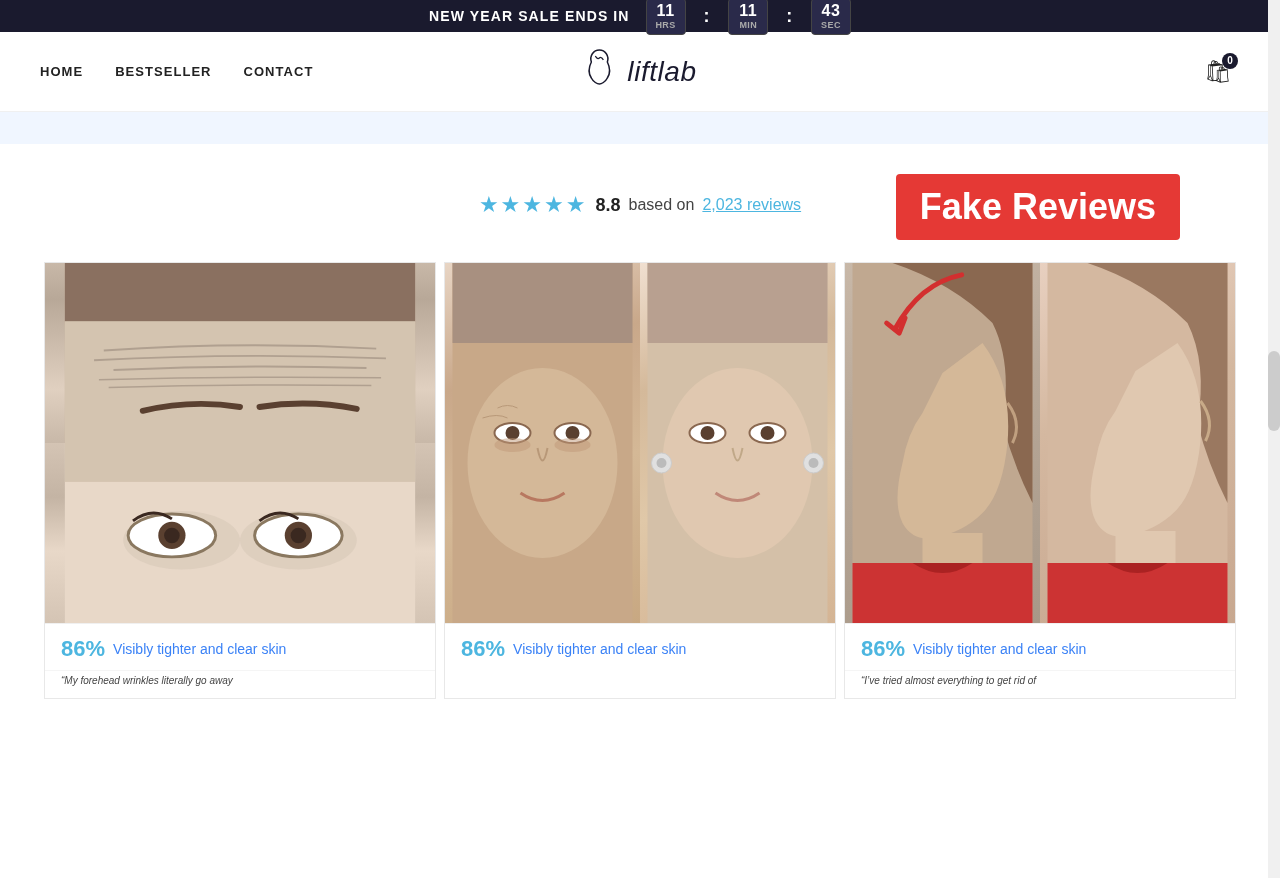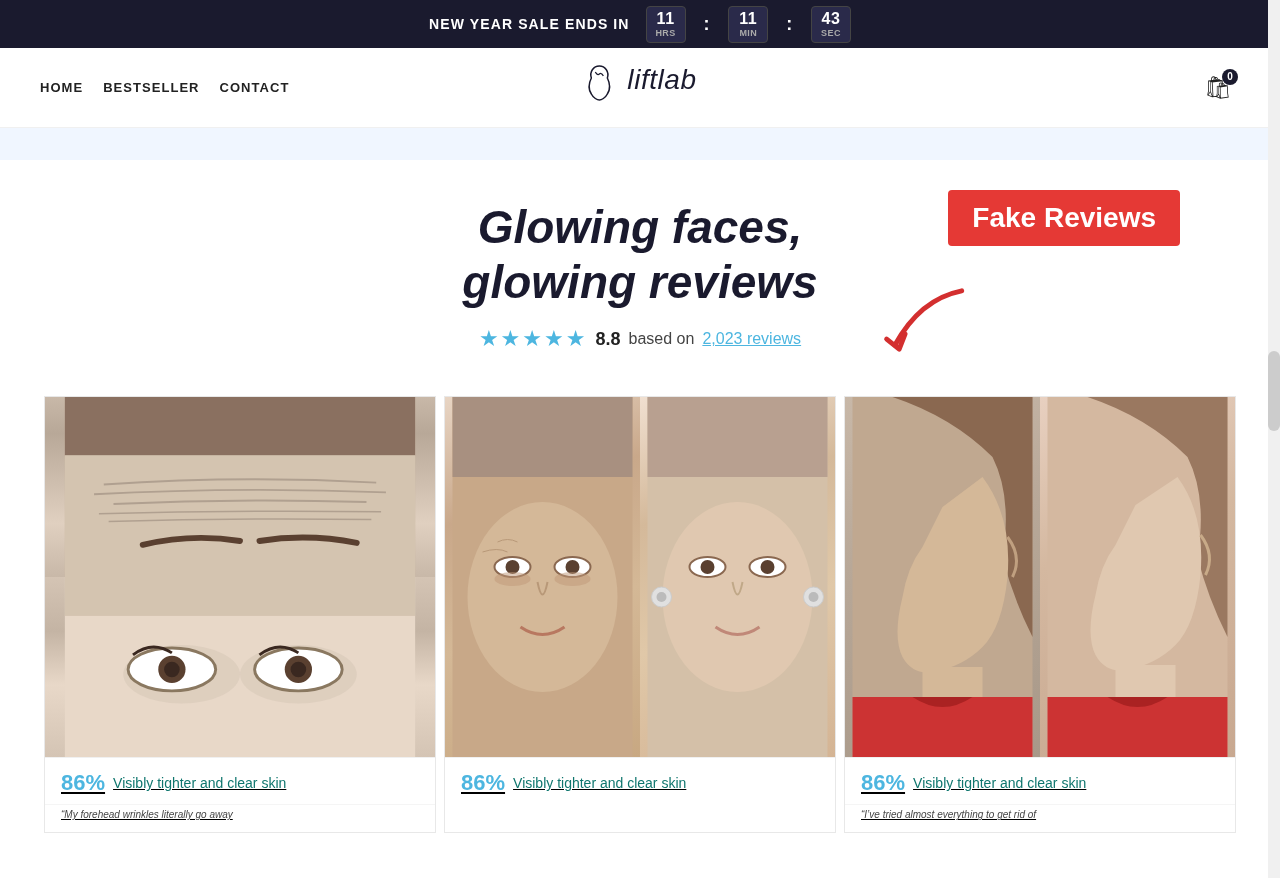--- a/index.html
+++ b/index.html
@@ -6,21 +6,21 @@
     body { font-family: -apple-system, BlinkMacSystemFont, 'Segoe UI', Arial, sans-serif; background: #fff; overflow-x: hidden; }
 
     
     .top-banner {
       background: #1a1a2e;
       color: #fff;
       display: flex;
       align-items: center;
       justify-content: center;
       gap: 16px;
-      height: 48px;
+      height: 32px;
       font-size: 14px;
       font-weight: 600;
       letter-spacing: 0.05em;
     }
     .banner-text { font-size: 14px; font-weight: 700; letter-spacing: 0.08em; }
     .countdown { display: flex; align-items: center; gap: 16px; }
     .countdown-block {
       background: #2a2a4a;
       border: 1px solid #444;
       border-radius: 4px;
@@ -37,35 +37,35 @@
     
     .navbar {
       display: flex;
       align-items: center;
       justify-content: space-between;
       padding: 0 40px;
       height: 80px;
       border-bottom: 1px solid #f0f0f0;
       position: relative;
     }
-    .nav-left { display: flex; gap: 20px; align-items: center; }
+    .nav-left { display: flex; gap: 32px; align-items: center; }
     .nav-link {
       font-size: 13px;
       font-weight: 600;
       letter-spacing: 0.08em;
       color: #222;
       text-decoration: none;
       cursor: pointer;
     }
     .nav-center {
       position: absolute;
       left: 50%;
       transform: translateX(-50%);
     }
-    .logo-container { display: flex; align-items: flex-start; gap: 12px; }
+    .logo-container { display: flex; align-items: center; gap: 12px; }
     .logo-text { font-size: 28px; font-weight: 400; color: #1a1a2e; letter-spacing: 0.02em; font-style: italic; }
     .nav-right { display: flex; align-items: center; }
     .cart-btn {
       position: relative;
       cursor: pointer;
       background: none;
       border: none;
       padding: 8px;
     }
     .cart-icon { font-size: 22px; color: #222; }
@@ -121,21 +121,21 @@
     .rating-text { font-size: 16px; color: #444; }
     .rating-link { color: #4db6e0; text-decoration: underline; font-size: 16px; cursor: pointer; }
 
     
     .fake-reviews-badge {
       position: absolute;
       top: 30px;
       right: 100px;
       background: #e53935;
       color: #fff;
-      font-size: 28px;
+      font-size: 36px;
       font-weight: 700;
       padding: 12px 24px;
       border-radius: 4px;
       white-space: nowrap;
     }
 
     
     .arrow-container {
       position: absolute;
       right: 310px;
@@ -147,21 +147,20 @@
       display: grid;
       grid-template-columns: 1fr 1fr 1fr;
       gap: 0;
       padding: 20px 40px 0;
     }
     .product-card {
       display: flex;
       flex-direction: column;
       border: 1px solid #e8e8e8;
       margin: 4px;
-      text-decoration: underline;
     }
     .product-images {
       display: grid;
       grid-template-rows: 1fr 1fr;
       height: 360px;
       overflow: hidden;
       background: #ccc;
     }
     .product-image-placeholder {
       background: linear-gradient(135deg, #b8a898 0%, #d4c4b4 50%, #a89888 100%);
@@ -213,21 +212,21 @@
       gap: 8px;
       border-top: 1px solid #f0f0f0;
     }
     .stat-percent {
       font-size: 22px;
       font-weight: 700;
       color: #4db6e0;
     }
     .stat-text {
       font-size: 14px;
-      color: #0f766e;
+      color: #3b82f6;
     }
     .product-quote {
       padding: 4px 16px 12px;
       font-size: 10px;
       color: #444;
       font-style: italic;
       border-top: 1px solid #f5f5f5;
     }
 
     
@@ -309,24 +308,20 @@
 
   <div class="fake-reviews-badge">Fake Reviews</div>
 
   <div class="arrow-container">
     <svg class="arrow-svg" viewBox="0 0 120 90" fill="none">
       <path d="M110 10 Q60 20 30 75" stroke="#d32f2f" stroke-width="6" fill="none" stroke-linecap="round"></path>
       <path d="M20 68 L35 80 L42 62" stroke="#d32f2f" stroke-width="6" fill="none" stroke-linecap="round" stroke-linejoin="round"></path>
     </svg>
   </div>
 
-  <h1 class="hero-title">
-    <span>Glowing faces,</span><br>
-    <span>glowing reviews</span>
-  </h1>
   <div class="rating-row">
     <span class="stars">★★★★★</span>
     <span class="rating-num">8.8</span>
     <span class="rating-text">based on</span>
     <a class="rating-link">2,023 reviews</a>
   </div>
 </div>
 
 <div class="products-grid">
 

